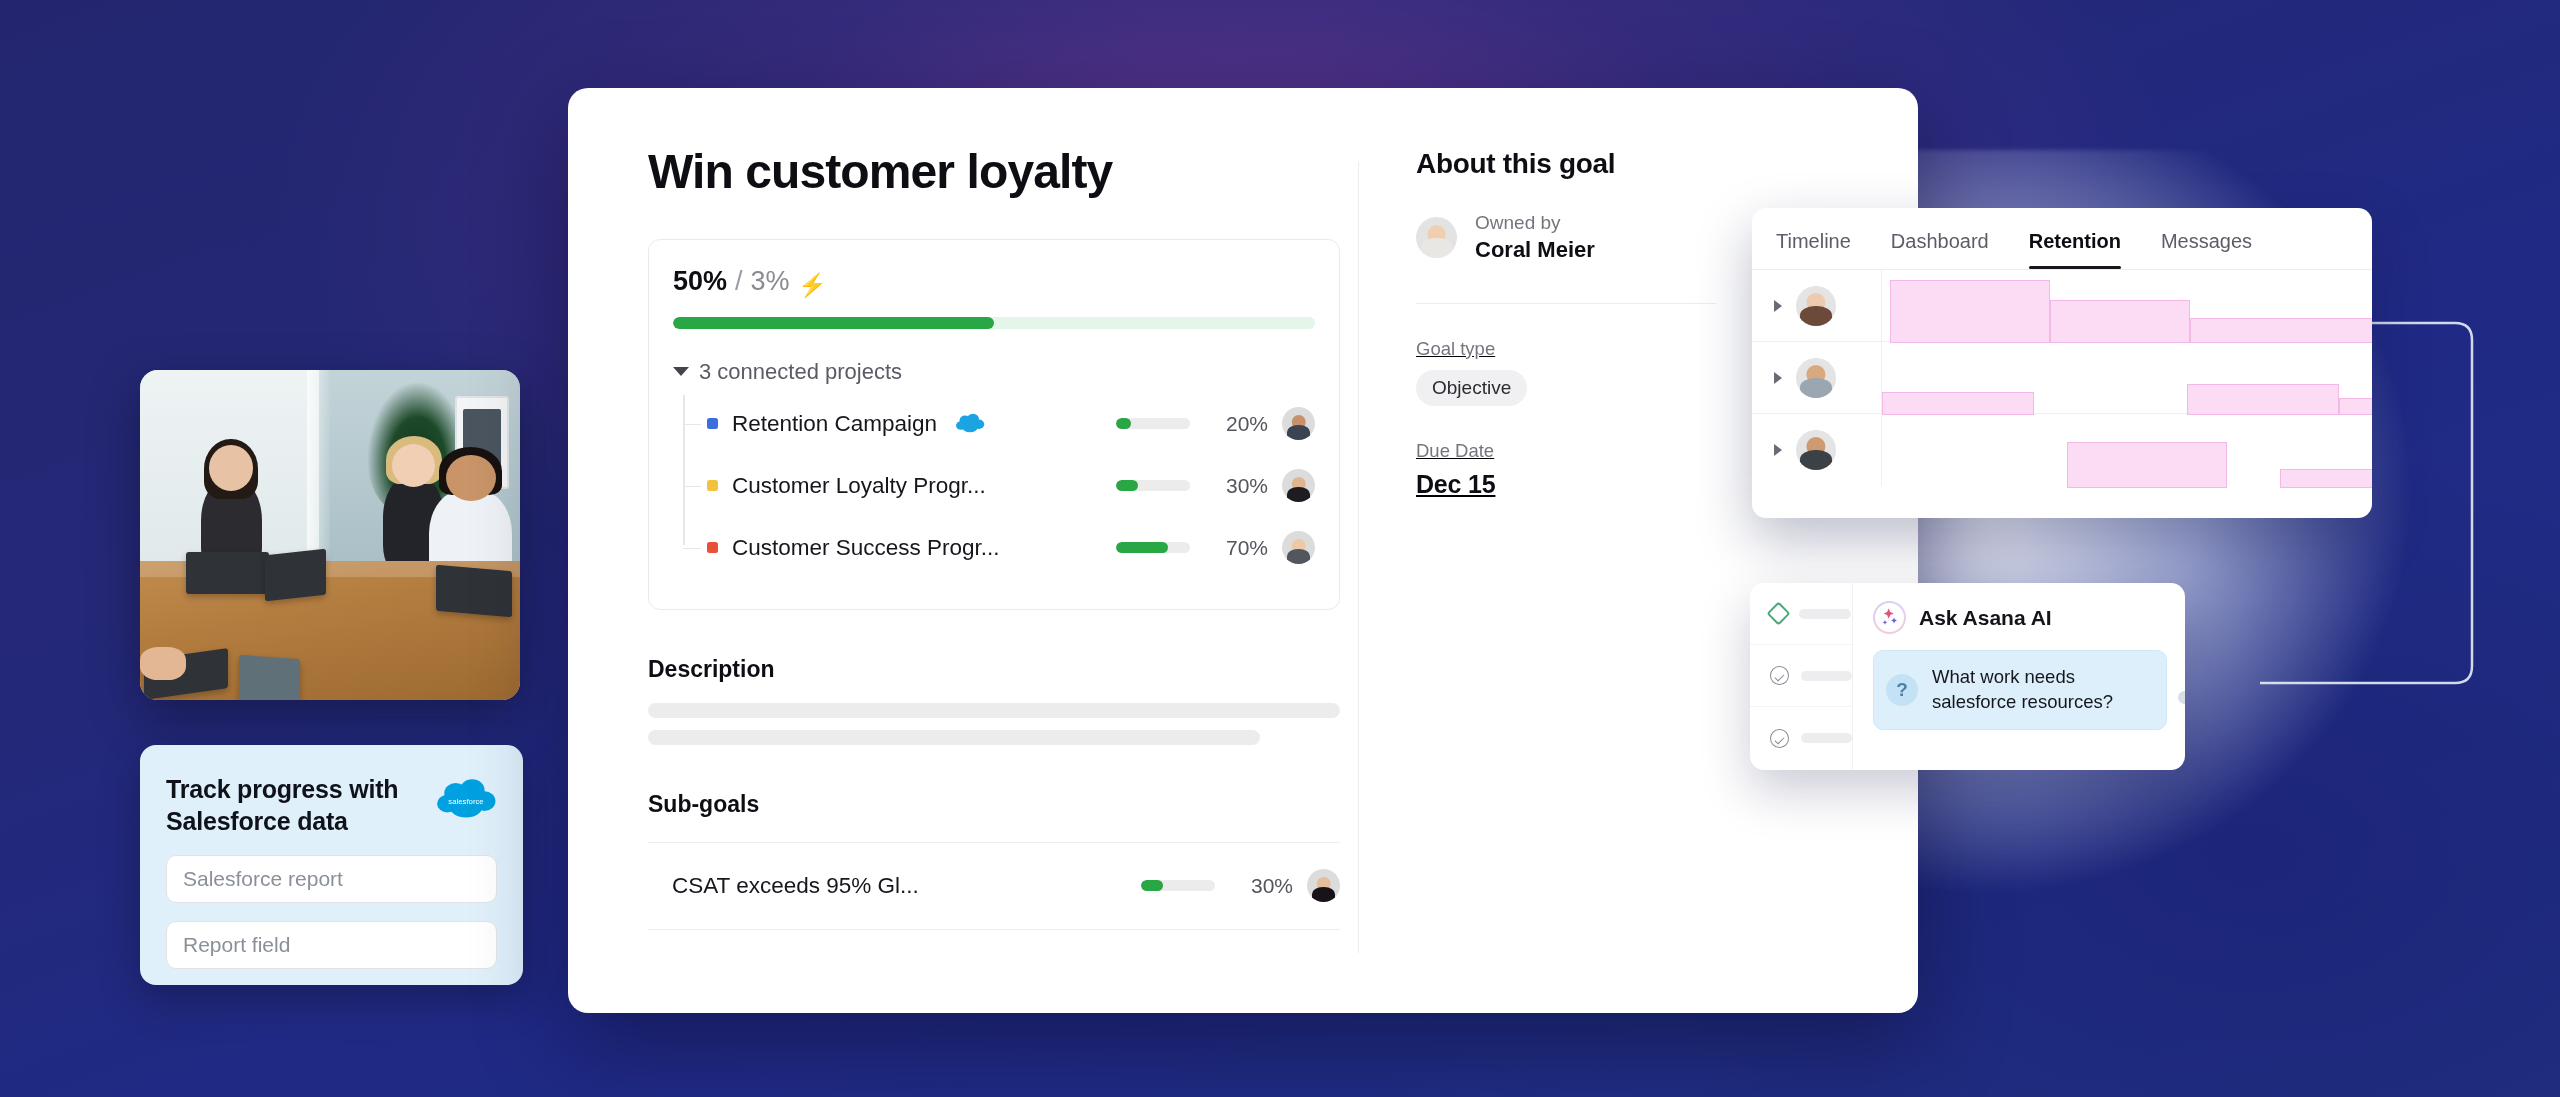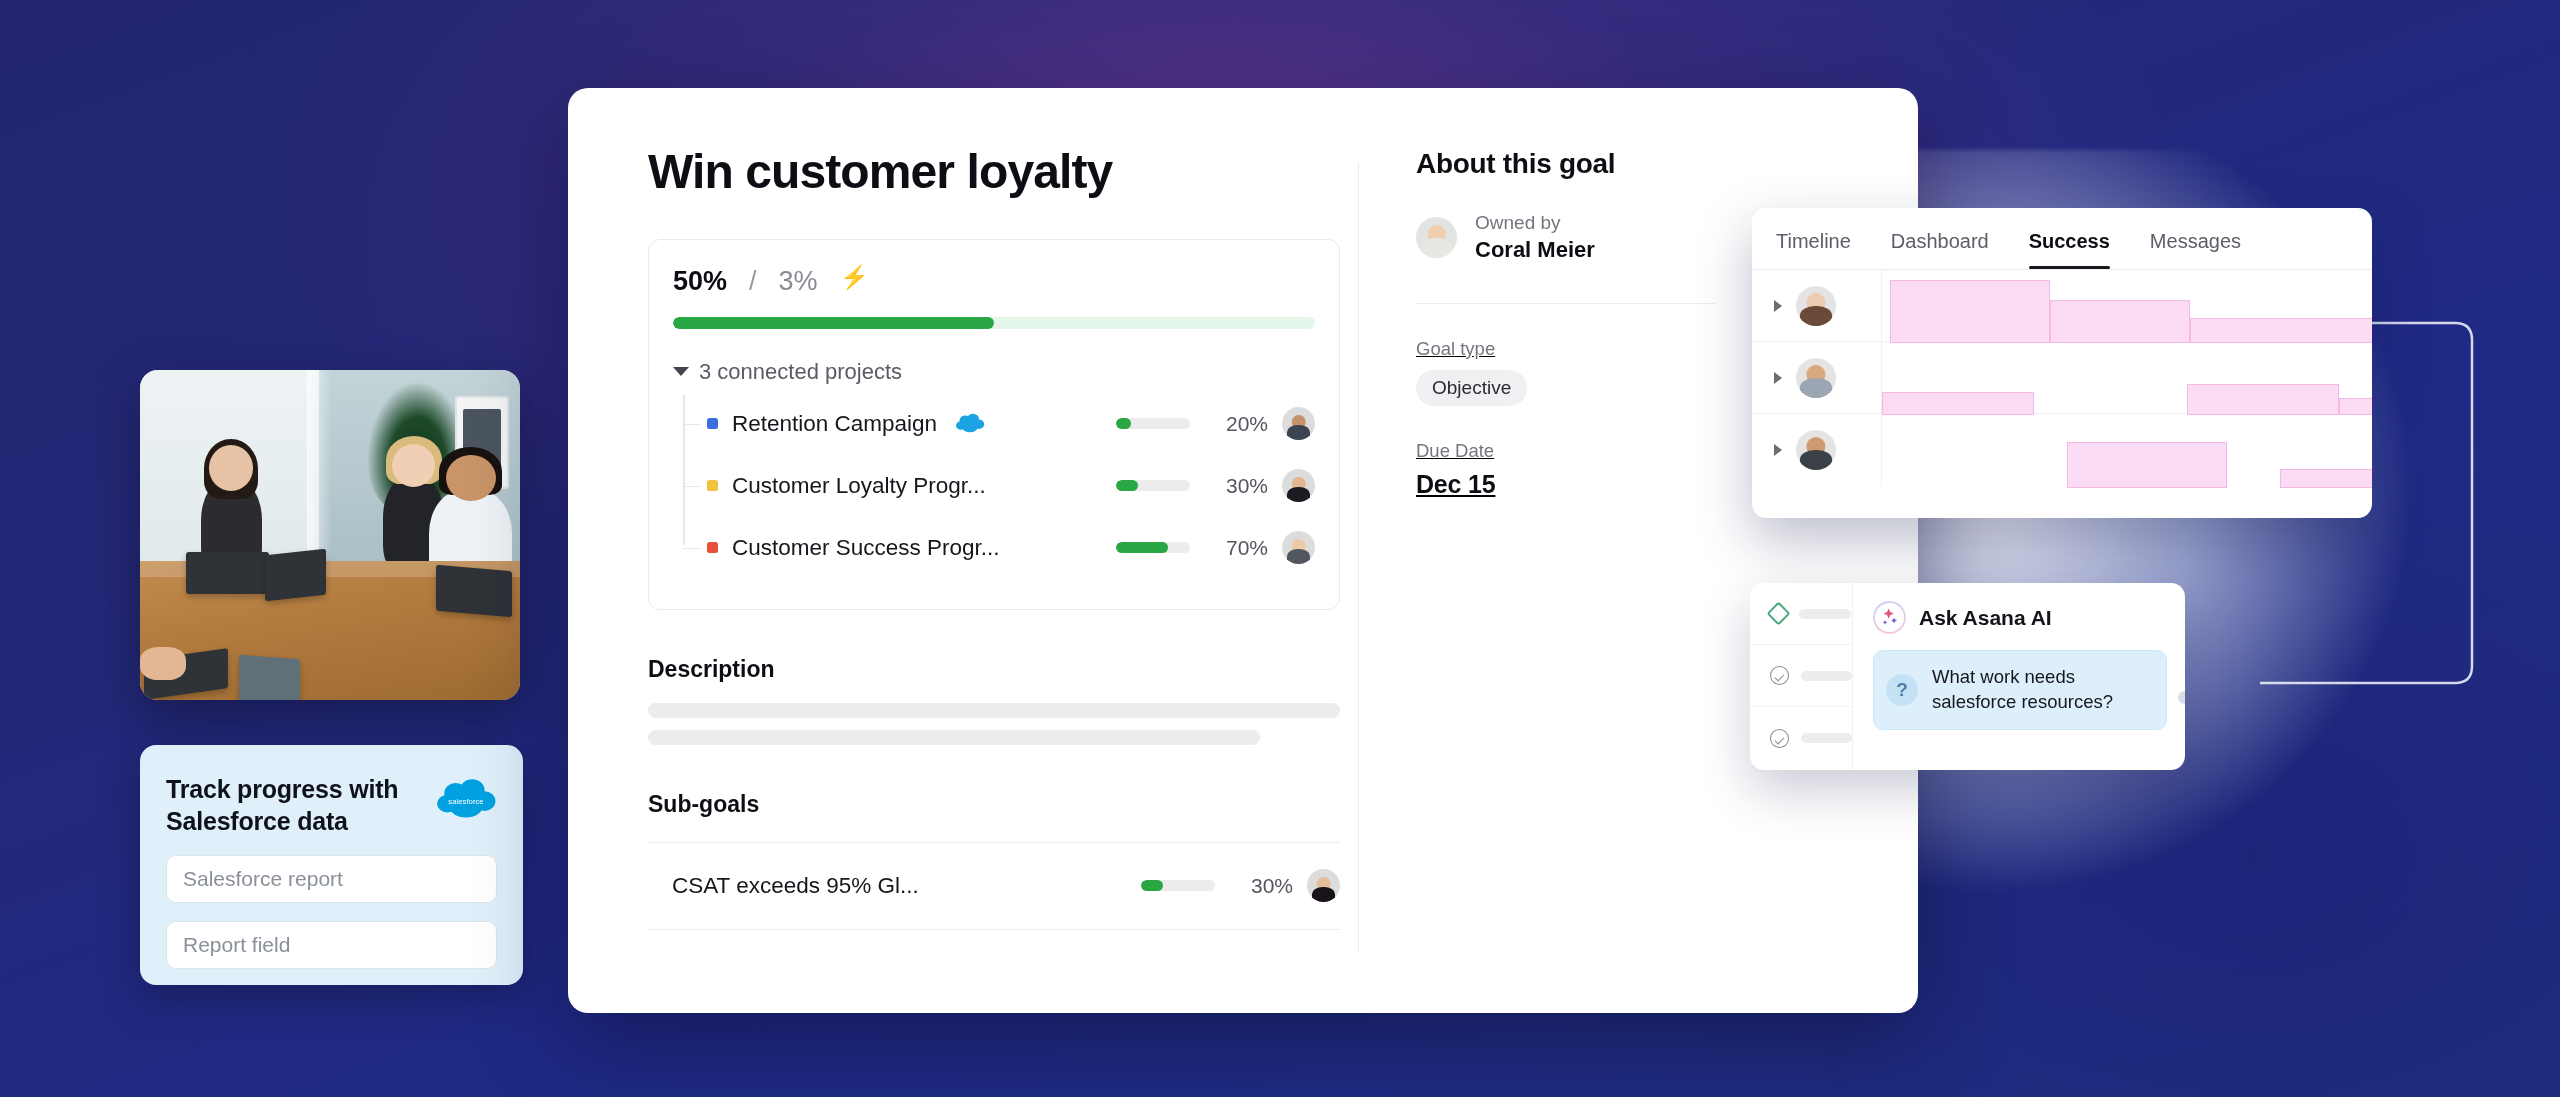--- a/index.html
+++ b/index.html
@@ -88,21 +88,21 @@
   .col-right { flex:1; padding:60px 0 0 58px; border-left:0; position:relative;}
   .col-right:before{content:"";position:absolute;left:0;top:74px;bottom:60px;width:1px;background:#ececf0;}
 
   .goal-title { font-size:48px; font-weight:700; color:#0d0e14; letter-spacing:-.9px; line-height:1.1; }
 
   .progress-box {
     margin-top:40px; width:692px;
     border:1px solid #e9e9ee; border-radius:12px;
     padding:26px 24px 30px 24px;
   }
-  .pct-row { display:flex; align-items:flex-start; gap:16px; font-size:27px; }
+  .pct-row { display:flex; align-items:flex-end; gap:2px; font-size:27px; }
   .pct-cur { font-weight:700; color:#0d0e14; }
   .pct-sep { color:#9a9aa3; margin:0 6px; font-weight:400;}
   .pct-tot { color:#8a8a93; font-weight:400;}
   .bolt { margin-left:7px; font-size:23px; line-height:1;}
   .mainbar { margin-top:20px; height:12px; border-radius:7px; background:#e3f6e9; overflow:hidden;}
   .mainbar > i { display:block; height:100%; border-radius:7px; background:#29a745;}
 
   .connected { margin-top:30px; display:flex; align-items:center; gap:10px; font-size:22px; color:#5b5b66;}
   .caret { width:0;height:0;border-left:8px solid transparent;border-right:8px solid transparent;border-top:9px solid #44444f;}
 
@@ -405,21 +405,21 @@
   <div class="connector">
     <svg viewBox="0 0 170 370" preserveAspectRatio="none">
       <path d="M -10 5 L 135 5 Q 152 5 152 22 L 152 348 Q 152 365 135 365 L -60 365" fill="none" stroke="#e8ecf5" stroke-width="2.5" stroke-opacity=".9"></path>
     </svg>
   </div>
 
   <div class="wl">
     <div class="wl-tabs">
       <div class="wl-tab">Timeline</div>
       <div class="wl-tab">Dashboard</div>
-      <div class="wl-tab active">Success</div>
+      <div class="wl-tab active">Retention</div>
       <div class="wl-tab">Messages</div>
     </div>
 
     <div class="wl-row">
       <div class="wl-left">
         <span class="tri"></span>
         <span class="av-wl">
             <i style="background:#edcbb1"></i>
             <b style="background:#6b4a3a"></b>
           </span>

